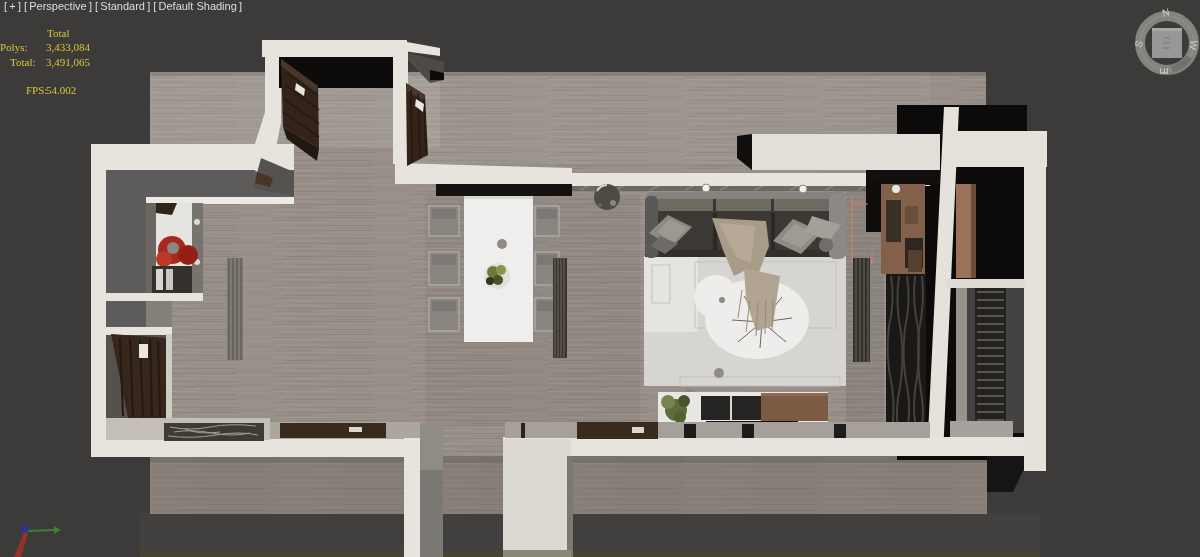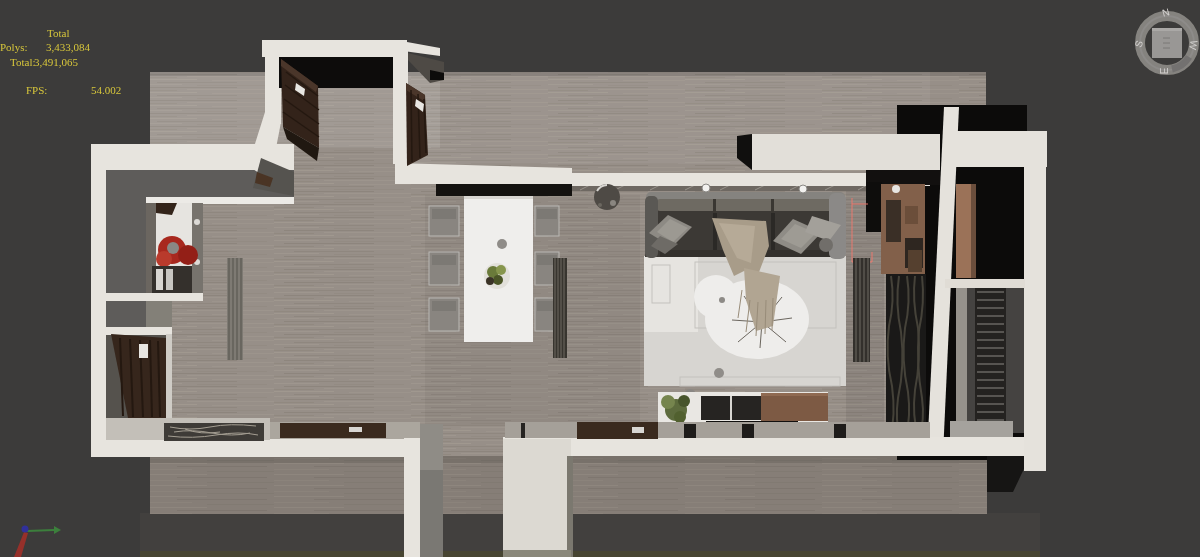--- a/index.html
+++ b/index.html
@@ -495,21 +495,22 @@
 </g>
 
 <g>
 <line x1="27" y1="531" x2="54" y2="530" stroke="#3c7f3c" stroke-width="2"></line>
 <polygon points="54,526 61,530 54,534" fill="#3c7f3c"></polygon>
 <polygon points="28,533 21,557 14,557 24,532" fill="#96302a"></polygon>
 <circle cx="25" cy="529" r="3.5" fill="#30309a"></circle>
 </g>
 </svg>
 
+<div class="hud">[ + ] [ Perspective ] [ Standard ] [ Default Shading ]</div>
 
 <div class="stats" style="left:47px;top:27px;">Total</div>
 <div class="stats" style="left:0;top:41px;">Polys:</div>
 <div class="stats" style="left:46px;top:41px;">3,433,084</div>
 <div class="stats" style="left:10px;top:56px;">Total:</div>
-<div class="stats" style="left:34px;top:56px;">3,491,065</div>
+<div class="stats" style="left:46px;top:56px;">3,491,065</div>
 <div class="stats" style="left:26px;top:84px;">FPS:</div>
-<div class="stats" style="left:46px;top:84px;margin-left:45px;">54.002</div>
+<div class="stats" style="left:46px;top:84px;">54.002</div>
 </div>
 
 </body></html>

